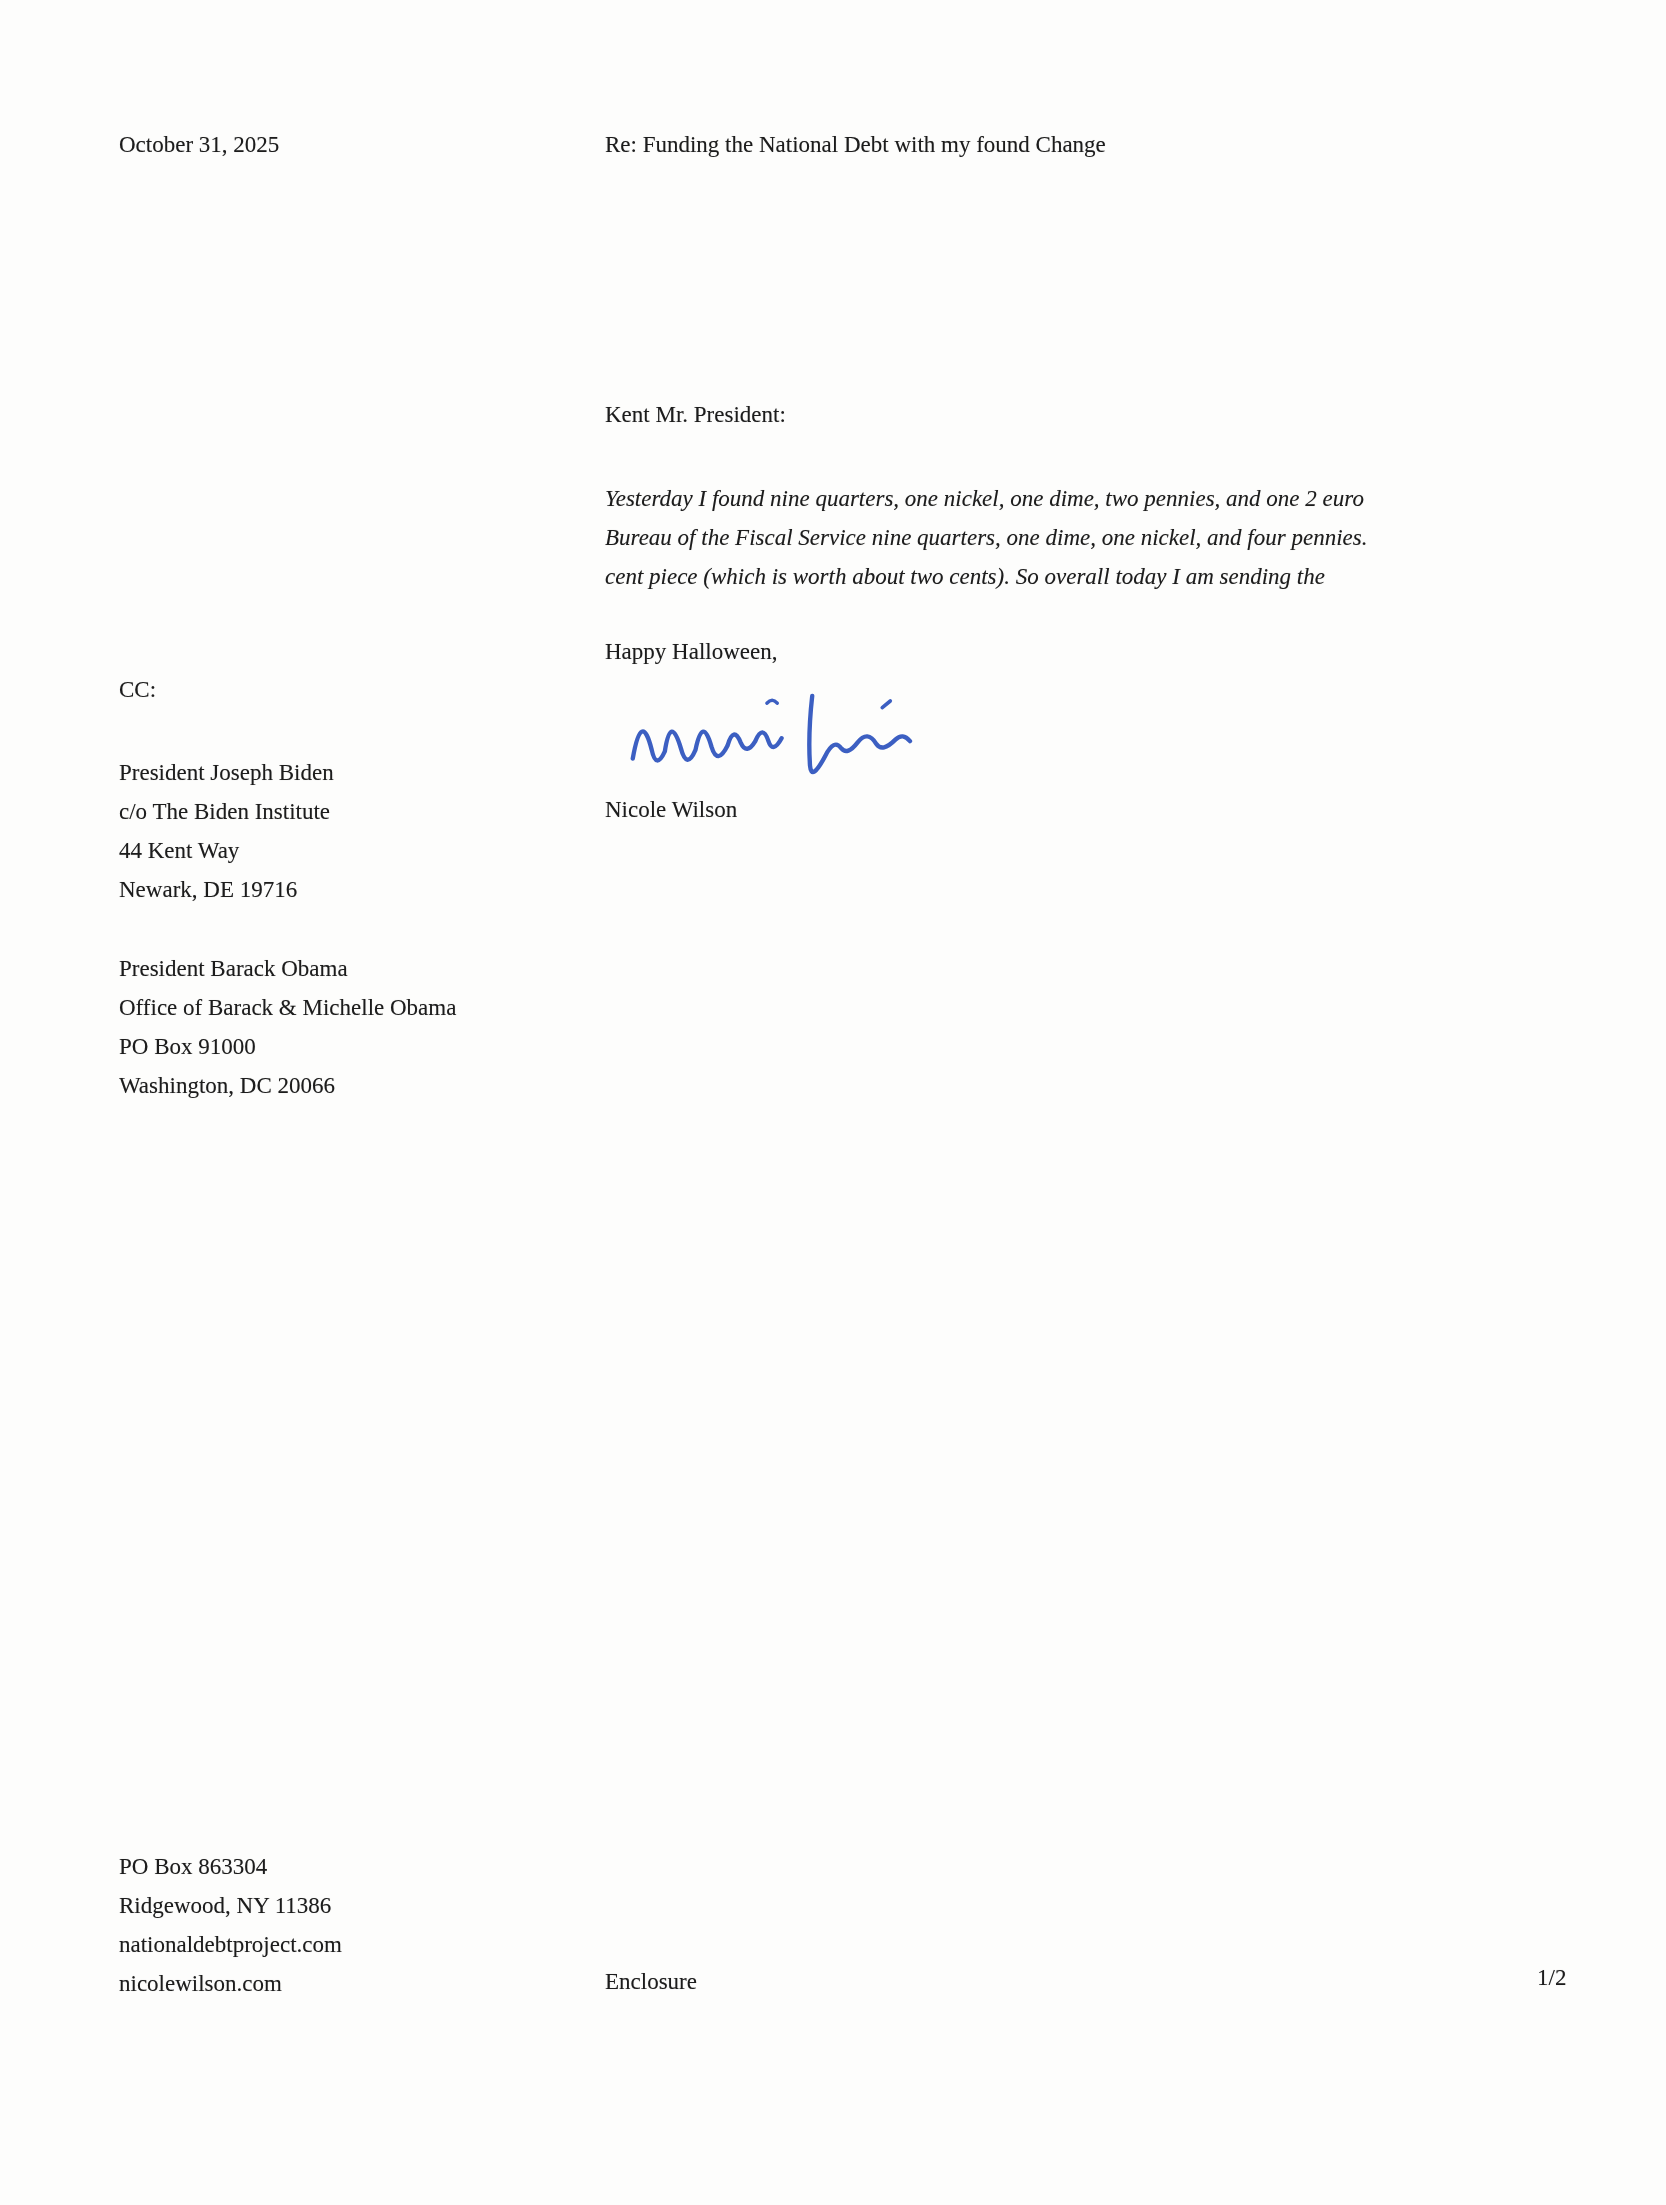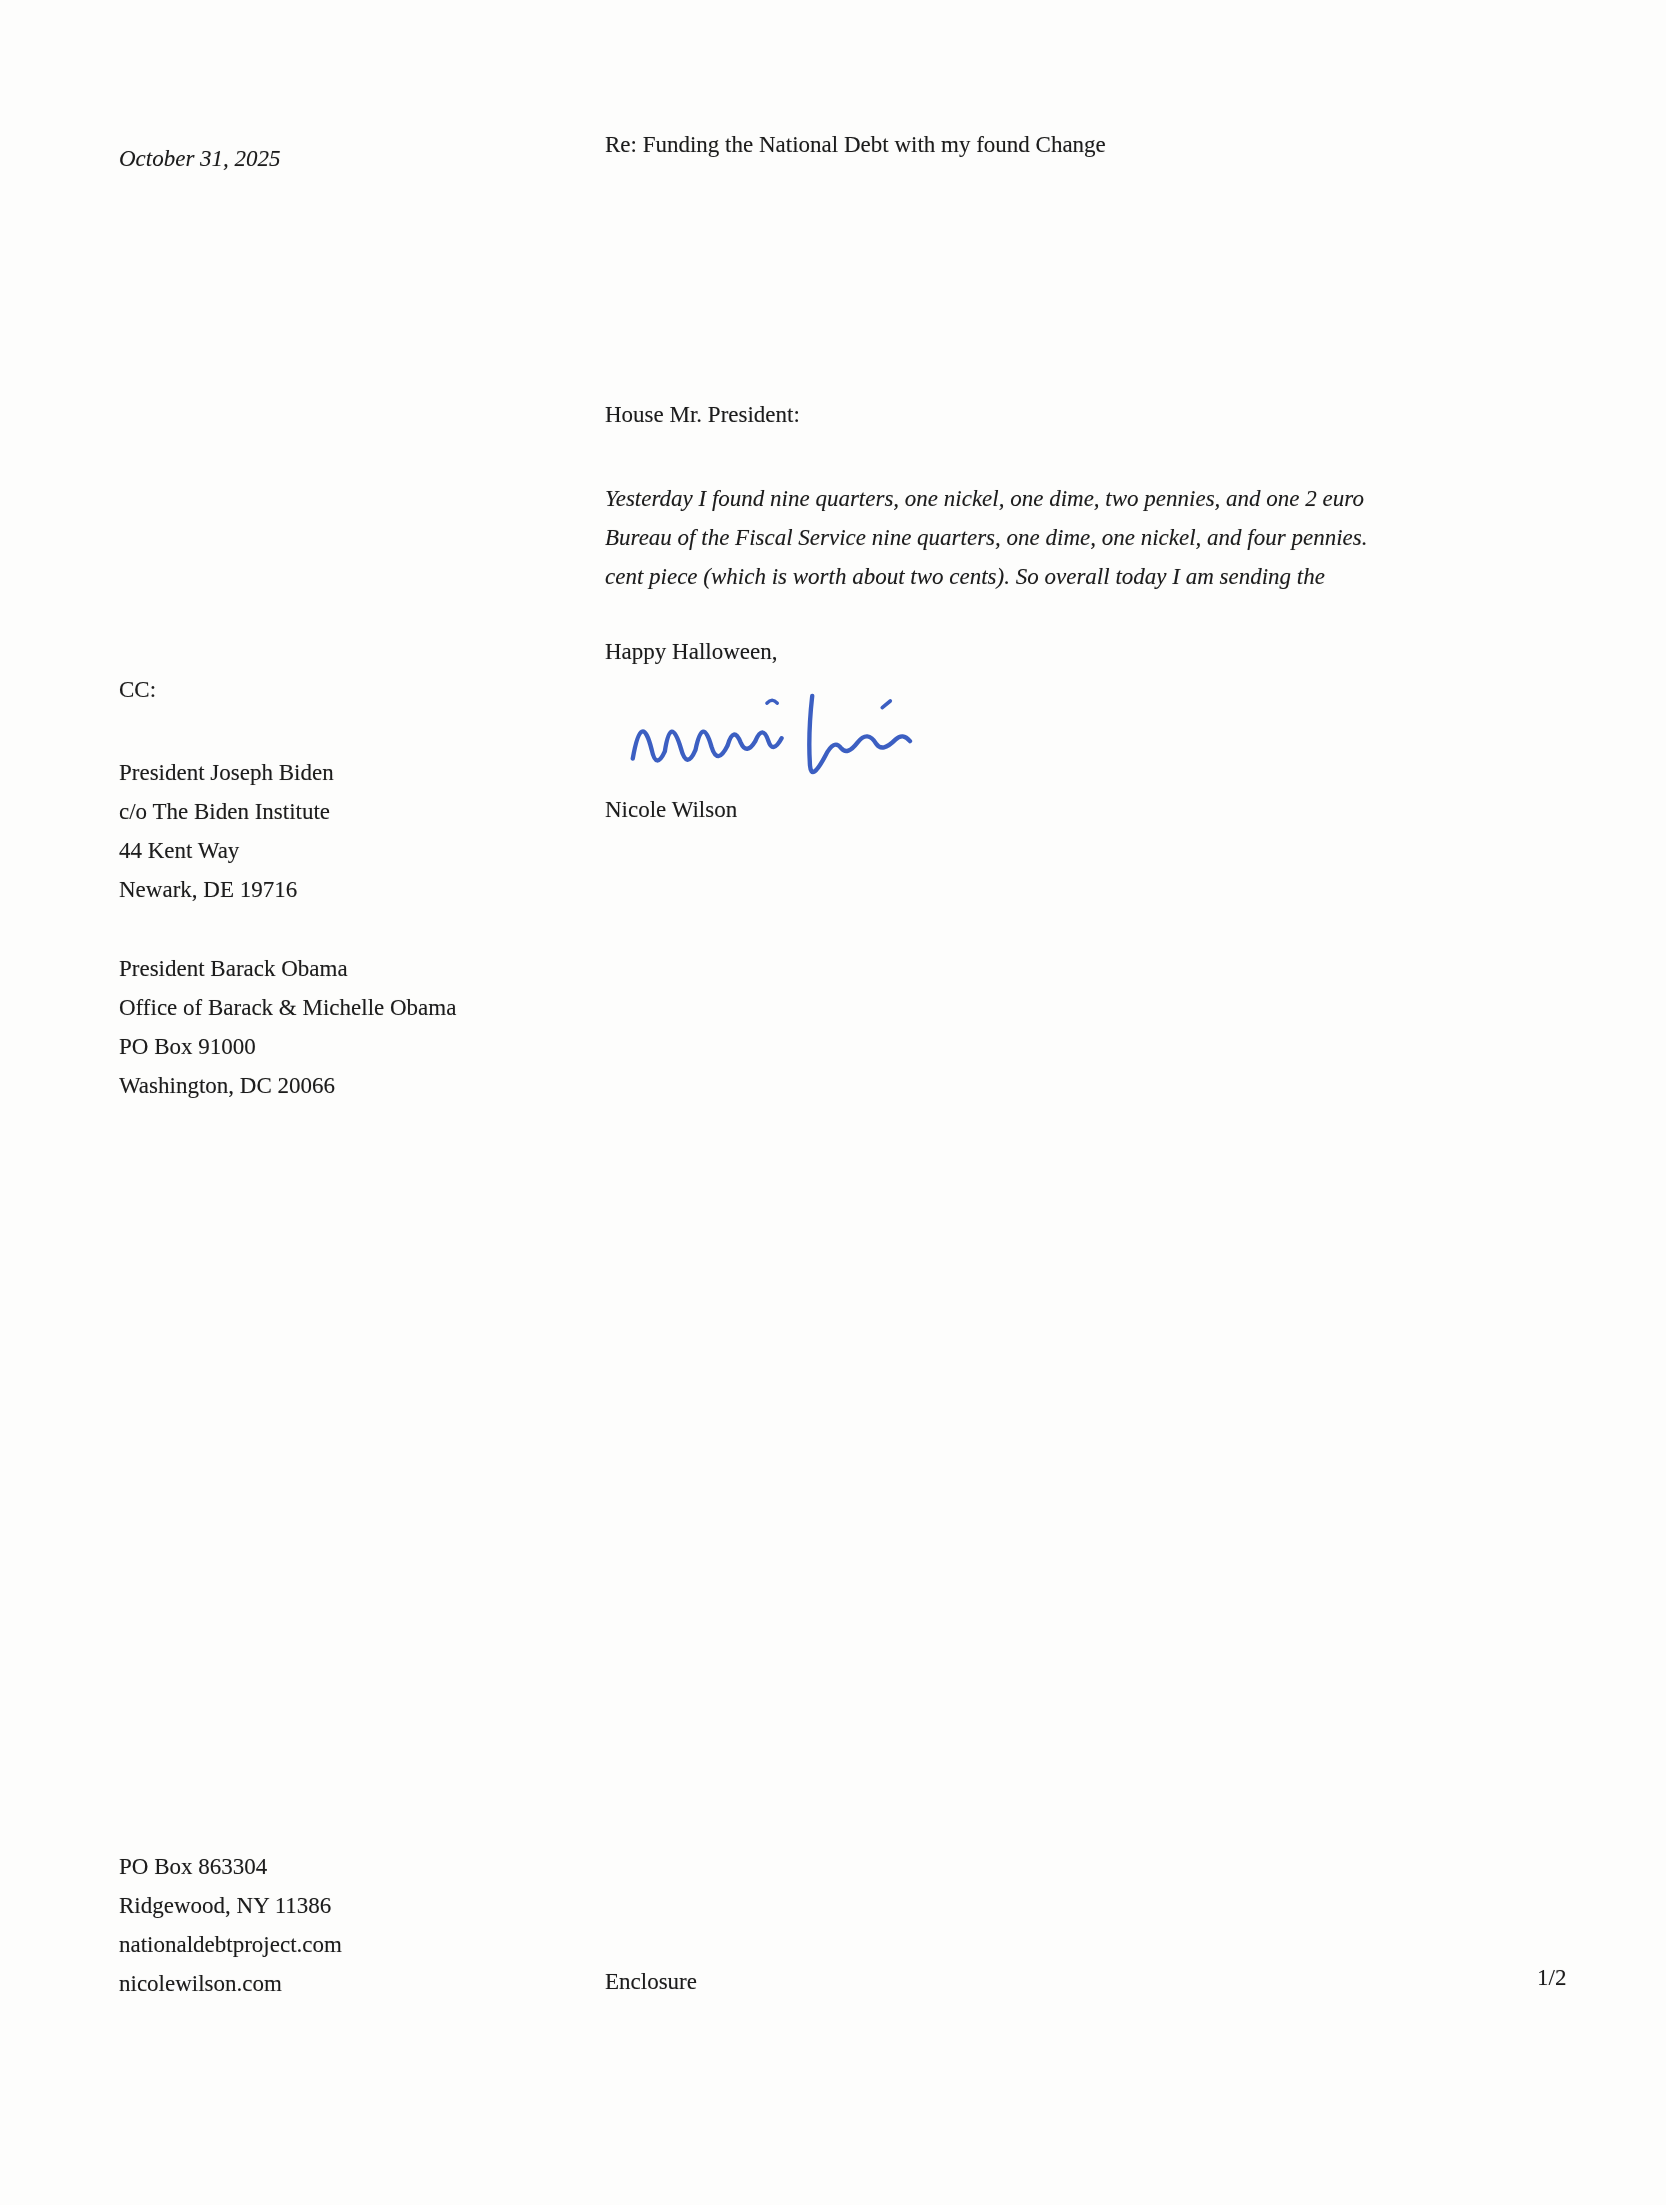--- a/index.html
+++ b/index.html
@@ -51,41 +51,41 @@
     stroke: currentColor;
     stroke-linecap: round;
     stroke-linejoin: round;
   }
 </style>
 </head>
 <body>
 
 <div class="page">
 
-  <div class="txt" style="left:119px; top:145px;font-style:italic;">October 31, 2025</div>
+  <div class="txt" style="left:119px; top:131px;">October 31, 2025</div>
   <div class="txt" style="left:605px; top:131px;">Re: Funding the National Debt with my found Change</div>
 
 
   <div class="txt" style="left:119px; top:676px;">CC:</div>
 
   <div class="addr" style="left:119px; top:753px;">
     <div class="aline">President Joseph Biden</div>
     <div class="aline">c/o The Biden Institute</div>
     <div class="aline">44 Kent Way</div>
     <div class="aline">Newark, DE 19716</div>
   </div>
 
   <div class="addr" style="left:119px; top:949px;">
     <div class="aline">President Barack Obama</div>
     <div class="aline">Office of Barack &amp; Michelle Obama</div>
     <div class="aline">PO Box 91000</div>
     <div class="aline">Washington, DC 20066</div>
   </div>
 
-  <div class="txt" style="left:605px; top:401px;">House Mr. President:</div>
+  <div class="txt" style="left:605px; top:401px;">Kent Mr. President:</div>
 
   <div class="paragraph" style="left:605px; top:479px; width:962px;font-style:italic;">
     <div class="pline">Yesterday I found nine quarters, one nickel, one dime, two pennies, and one 2 euro</div>
     <div class="pline">Bureau of the Fiscal Service nine quarters, one dime, one nickel, and four pennies.</div>
     <div class="pline">cent piece (which is worth about two cents). So overall today I am sending the</div>
   </div>
 
   <div class="txt" style="left:605px; top:638px;text-align:right;">Happy Halloween,</div>
 
   <svg class="signature" viewBox="0 0 440 170" aria-hidden="true">

